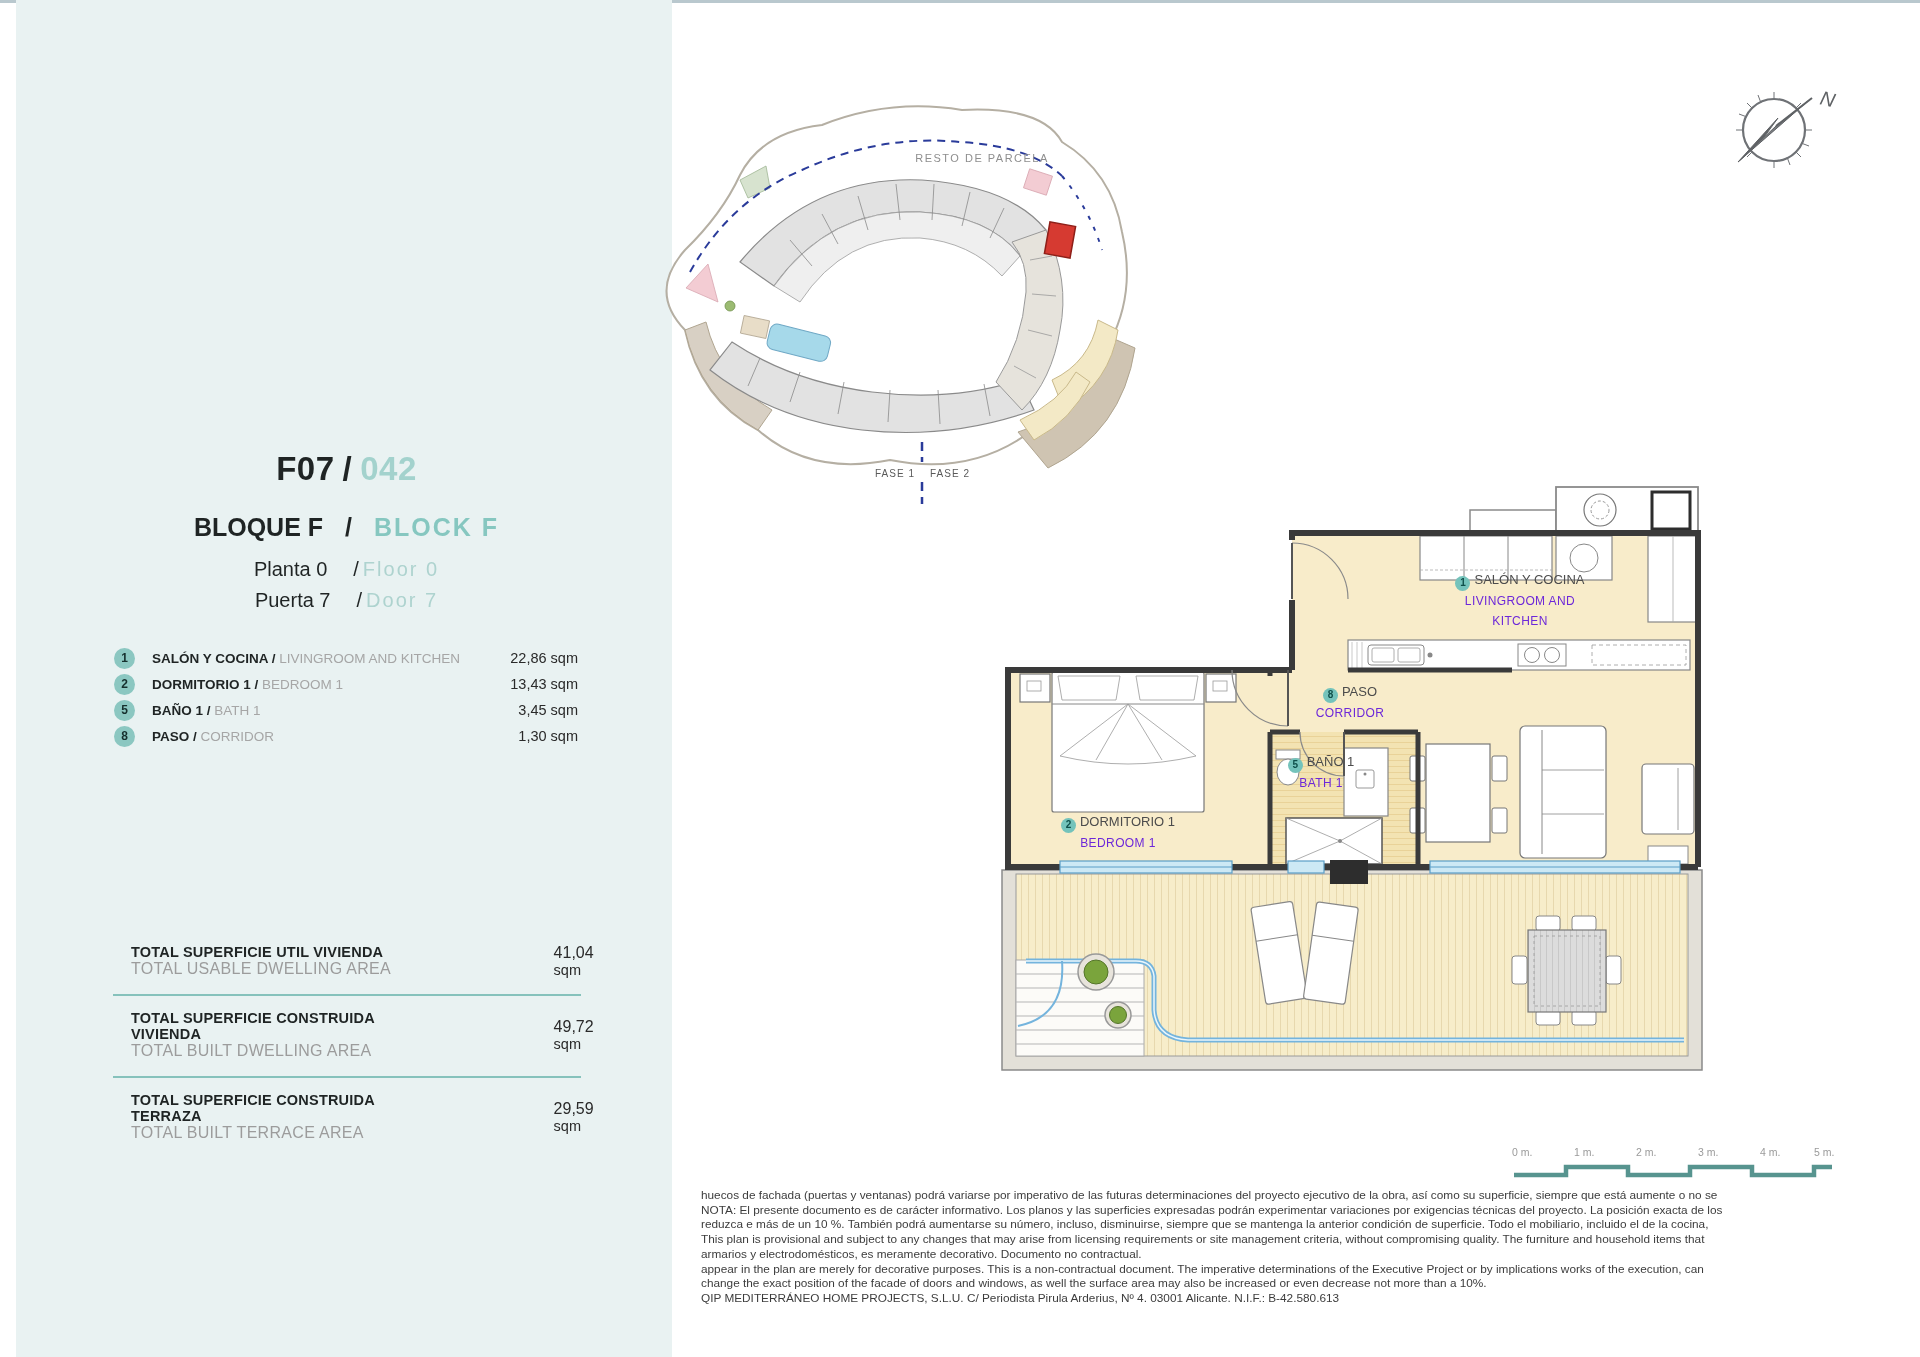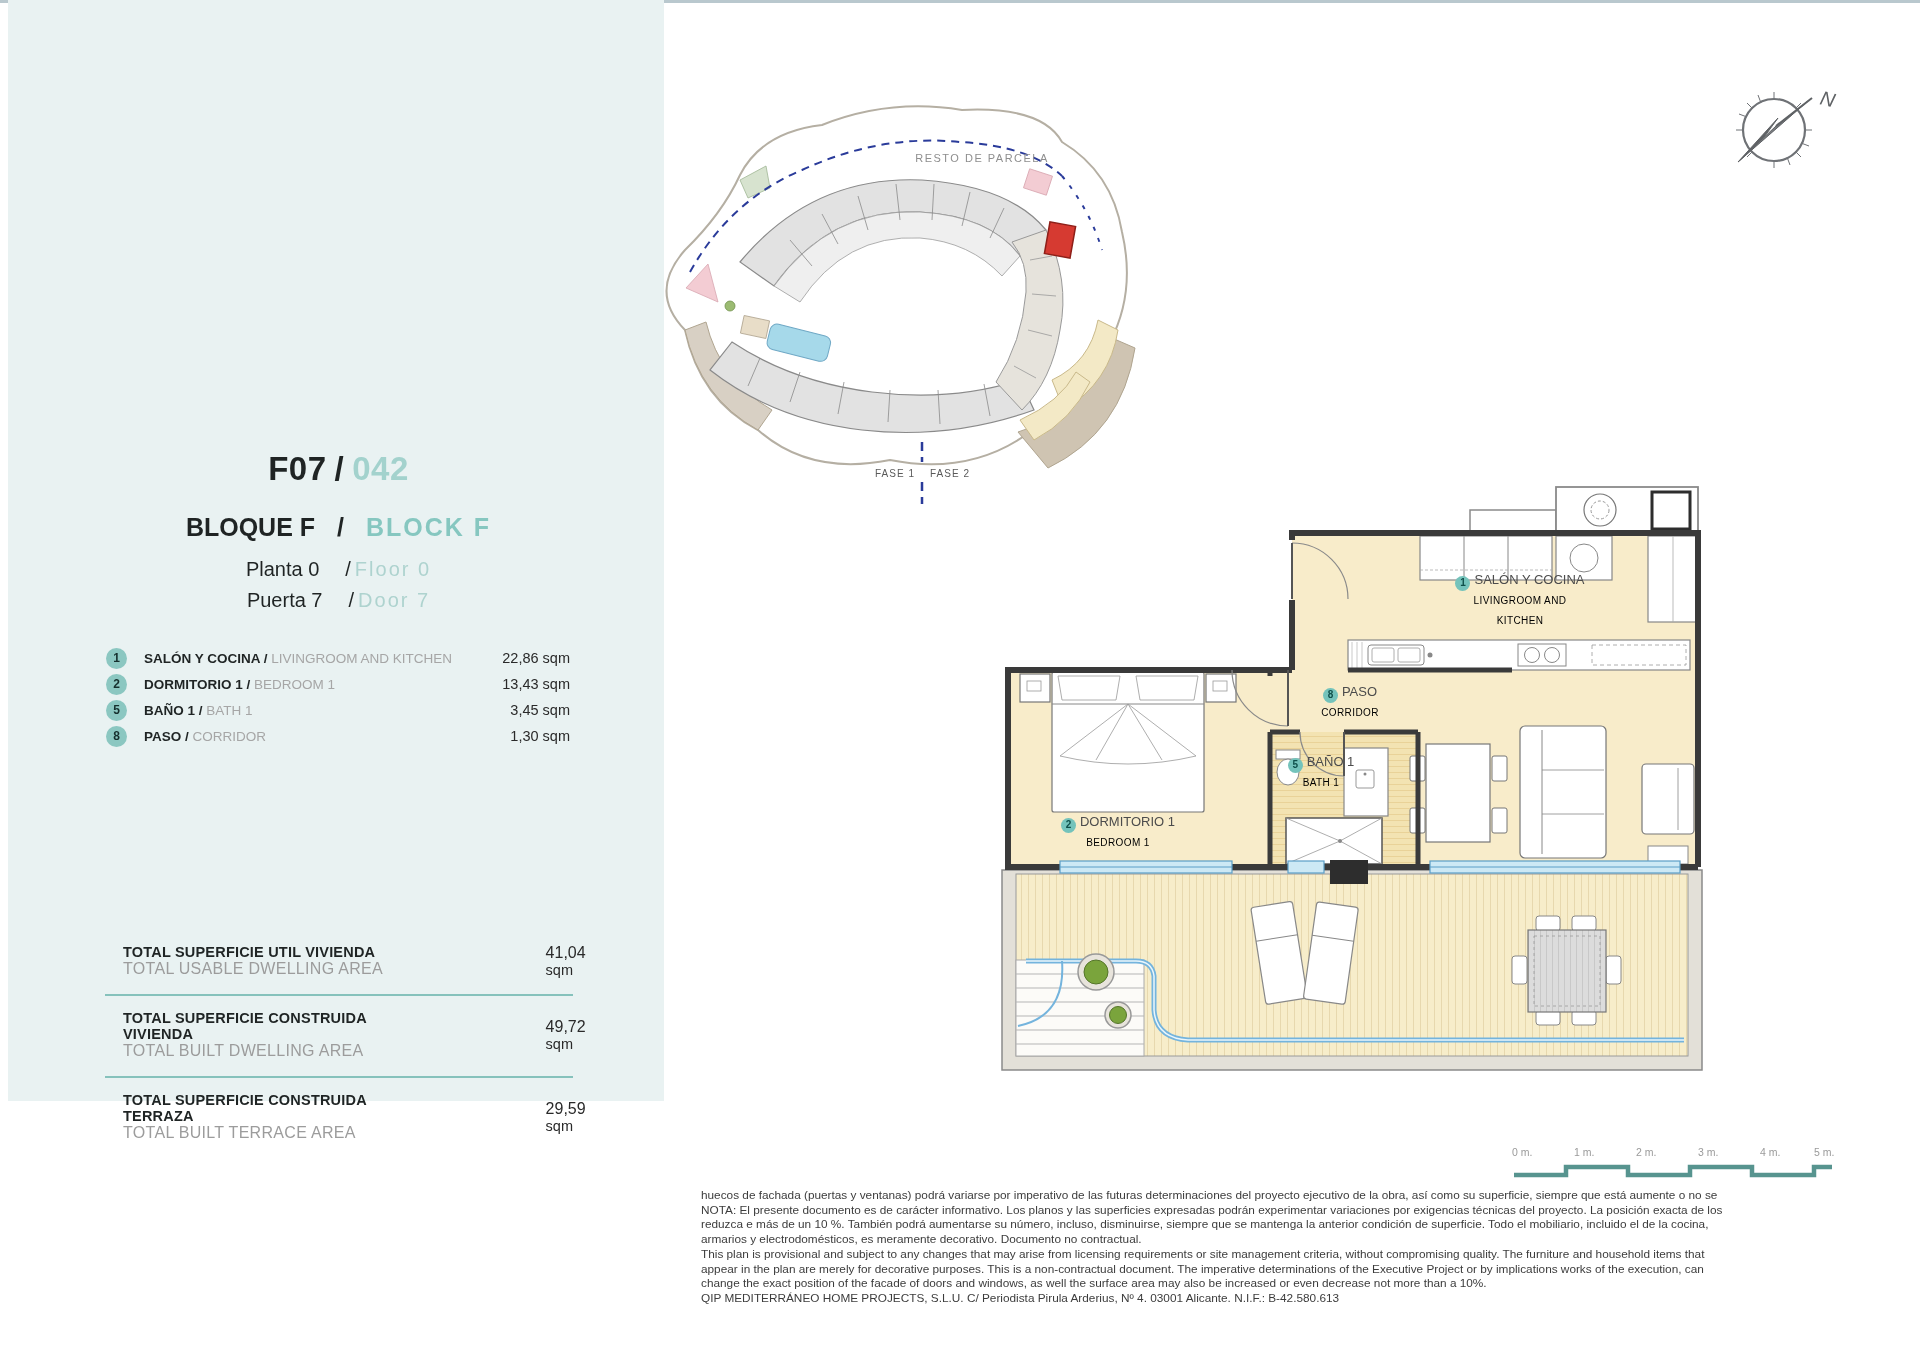--- a/index.html
+++ b/index.html
@@ -1,20 +1,20 @@
 <!DOCTYPE html>
 <html><head>
 <meta charset="utf-8">
 <style>
   * { margin:0; padding:0; box-sizing:border-box; }
   html,body { width:1920px; height:1357px; background:#ffffff; font-family:"Liberation Sans", sans-serif; overflow:hidden; position:relative; }
   .top-line { position:absolute; top:0; left:0; width:1920px; height:3px; background:#b9c8ce; }
 
   
-  .sidebar { position:absolute; top:0; left:8px; width:656px; height:1101px; background:#e9f2f2; }
+  .sidebar { position:absolute; top:0; left:16px; width:656px; height:1357px; background:#e9f2f2; }
   .title-block { position:absolute; left:58px; top:0; width:545px; text-align:center; color:#1f2424; }
   .unit-row { position:absolute; top:450px; width:100%; font-size:33px; font-weight:700; letter-spacing:0.5px; }
   .unit-row .sep { font-weight:700; padding:0 8px; }
   .unit-row .num { color:#a3d2cd; font-weight:700; }
   .block-row { position:absolute; top:513px; width:100%; font-size:25px; font-weight:700; }
   .block-row .sep { padding:0 22px; }
   .block-row .en { color:#86c7c0; letter-spacing:2px; }
   .level-row { position:absolute; width:100%; font-size:20px; }
   .level-row.planta { top:558px; }
   .level-row.puerta { top:589px; }
@@ -46,21 +46,21 @@
   .fase-label { font-size:10px; fill:#5a5a5a; letter-spacing:1px; }
 
   
   .compass { position:absolute; left:1716px; top:68px; width:150px; height:125px; }
 
   
   .floor-plan { position:absolute; left:1000px; top:412px; width:710px; height:672px; }
   .fp-label { position:absolute; text-align:center; line-height:20px; }
   .fp-label .row1 { font-size:13px; color:#4c4c4c; white-space:nowrap; }
   .fp-label .badge { display:inline-flex; width:15px; height:15px; border-radius:50%; background:#74c3bb; color:#0e4f4a; font-size:10px; font-weight:700; align-items:center; justify-content:center; vertical-align:-2px; margin-right:4px; }
-  .fp-label .en { font-size:10px; color:#000000; letter-spacing:0.4px; white-space:nowrap; }
+  .fp-label .en { font-size:12px; color:#6d28d9; letter-spacing:0.4px; white-space:nowrap; }
   .fp-living  { left:418px; top:158px; width:204px; }
   .fp-corridor{ left:283px; top:270px; width:134px; }
   .fp-bath    { left:256px; top:340px; width:130px; }
   .fp-bedroom { left:28px;  top:400px; width:180px; }
 
   
   .scale-bar { position:absolute; left:1512px; top:1146px; width:330px; height:36px; }
   .scale-label { position:absolute; top:0; font-size:10.5px; color:#9a9a9a; white-space:nowrap; }
 
   
@@ -465,18 +465,18 @@
   <span class="scale-label" style="left:302px">5 m.</span>
   <svg viewBox="0 0 330 20" width="330" height="20" style="position:absolute; top:14px; left:0;">
     <path d="M 2 15 H 54 V 7 H 116 V 15 H 178 V 7 H 240 V 15 H 302 V 7 H 320" fill="none" stroke="#57948f" stroke-width="4.5"></path>
   </svg>
 </div>
 
 <div class="legal">
   <div class="legal-line">huecos de fachada (puertas y ventanas) podrá variarse por imperativo de las futuras determinaciones del proyecto ejecutivo de la obra, así como su superficie, siempre que está aumente o no se</div>
   <div class="legal-line">NOTA: El presente documento es de carácter informativo. Los planos y las superficies expresadas podrán experimentar variaciones por exigencias técnicas del proyecto. La posición exacta de los</div>
   <div class="legal-line">reduzca e más de un 10 %. También podrá aumentarse su número, incluso, disminuirse, siempre que se mantenga la anterior condición de superficie. Todo el mobiliario, incluido el de la cocina,</div>
+  <div class="legal-line">This plan is provisional and subject to any changes that may arise from licensing requirements or site management criteria, without compromising quality. The furniture and household items that</div>
   <div class="legal-line">armarios y electrodomésticos, es meramente decorativo. Documento no contractual.</div>
-  <div class="legal-line">This plan is provisional and subject to any changes that may arise from licensing requirements or site management criteria, without compromising quality. The furniture and household items that</div>
   <div class="legal-line">appear in the plan are merely for decorative purposes. This is a non-contractual document. The imperative determinations of the Executive Project or by implications works of the execution, can</div>
   <div class="legal-line">change the exact position of the facade of doors and windows, as well the surface area may also be increased or even decrease not more than a 10%.</div>
   <div class="legal-line">QIP MEDITERRÁNEO HOME PROJECTS, S.L.U. C/ Periodista Pirula Arderius, Nº 4. 03001 Alicante. N.I.F.: B-42.580.613</div>
 </div>
 
 </body></html>

